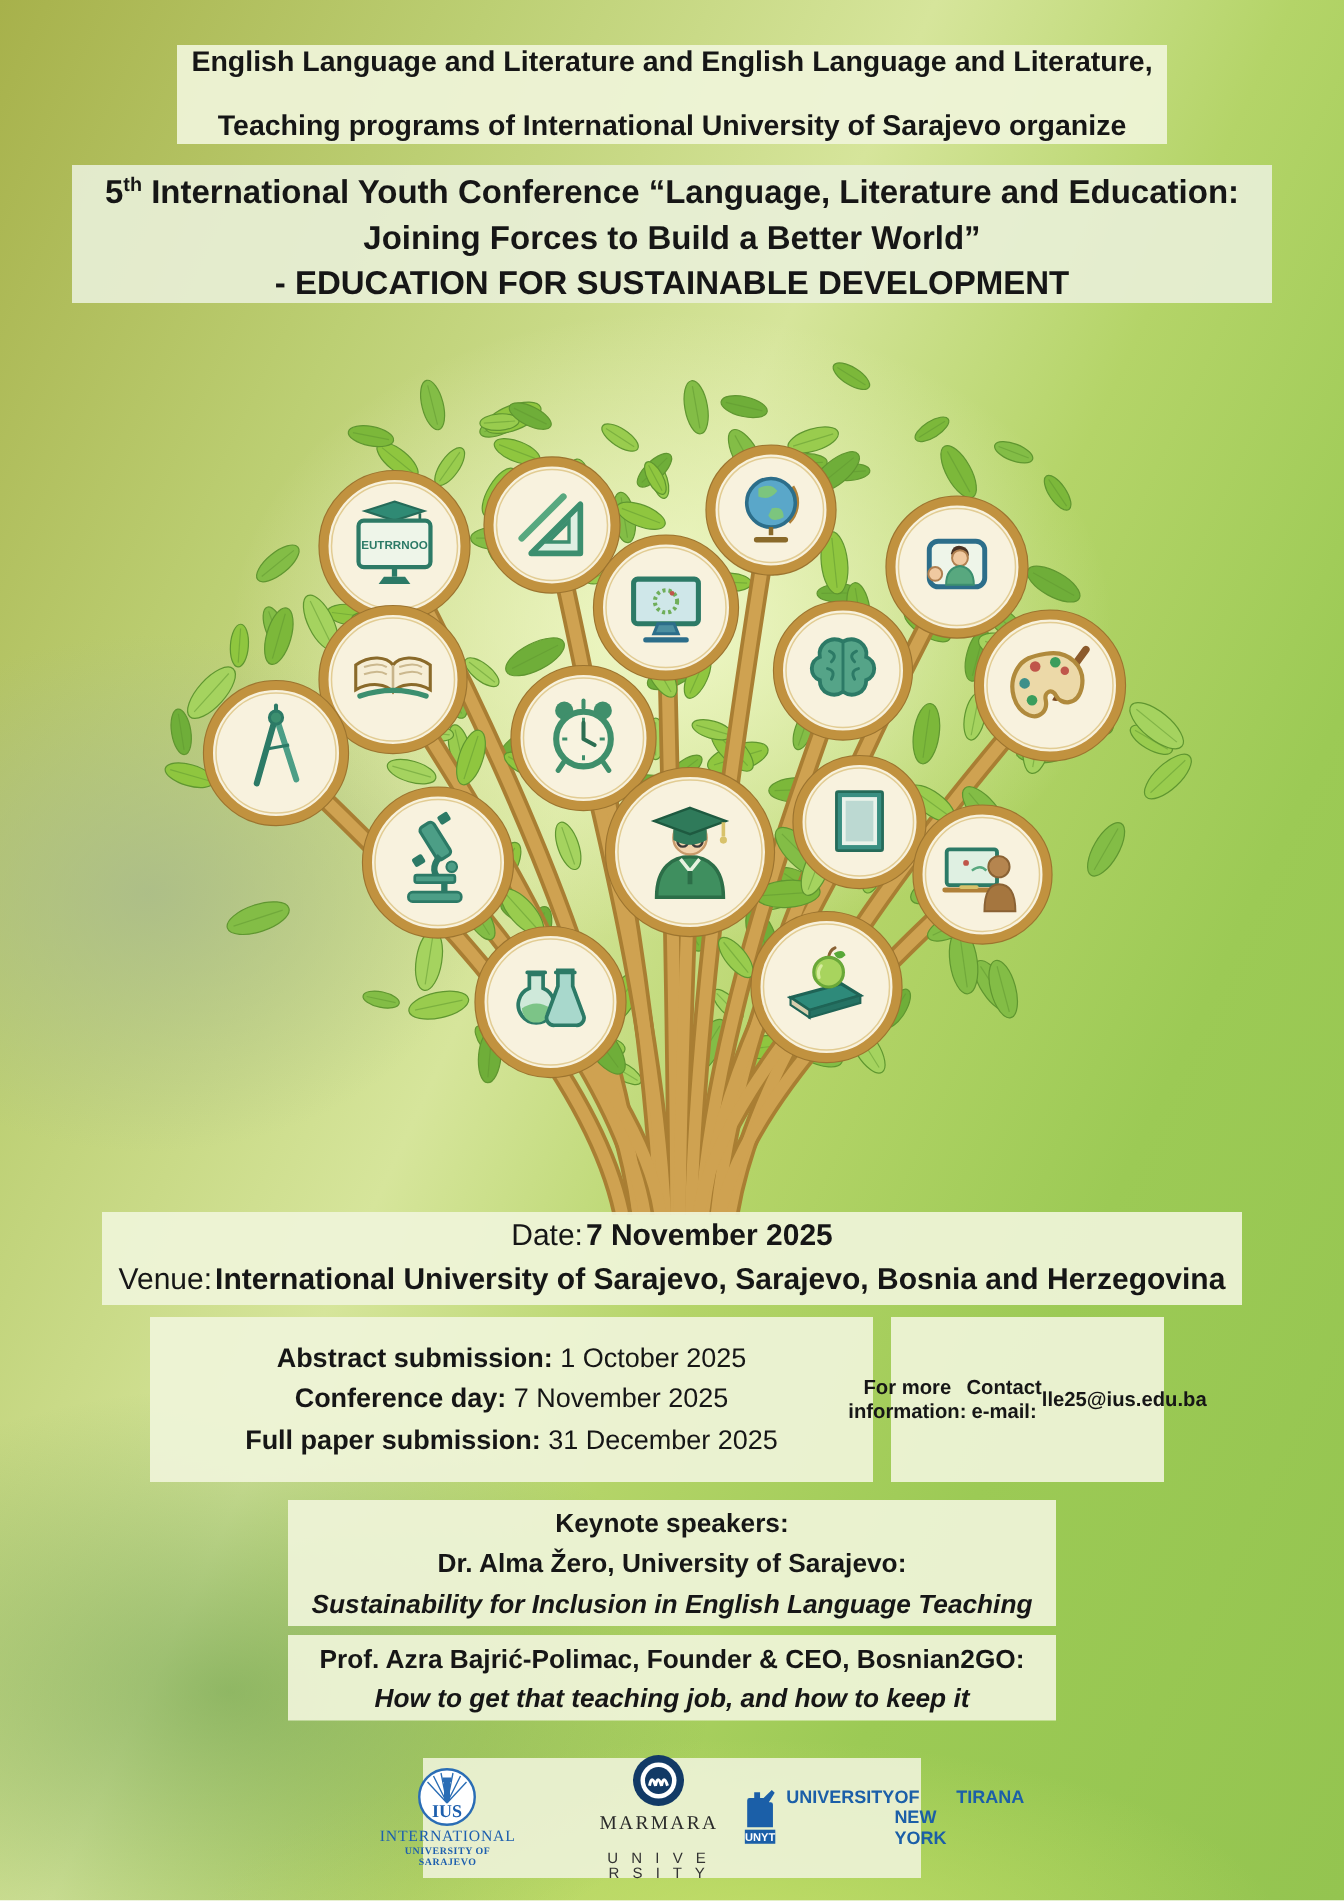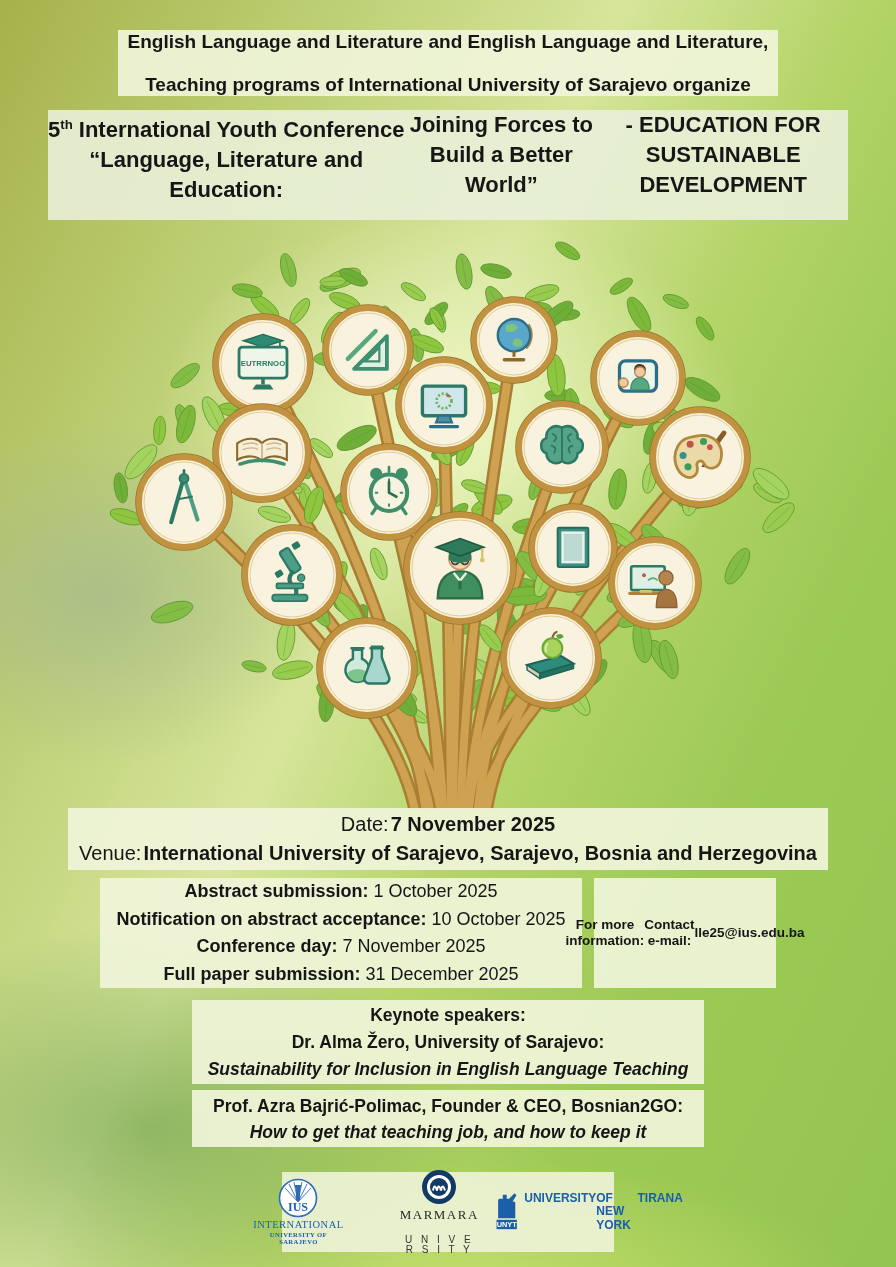--- a/index.html
+++ b/index.html
@@ -8,21 +8,21 @@
     font-family:"Liberation Sans", sans-serif; color:#161616;
     background:
       radial-gradient(ellipse 420px 300px at 50% 33%, rgba(240,248,200,0.95), rgba(240,248,200,0) 70%),
       radial-gradient(ellipse 300px 230px at 11% 47%, rgba(170,187,138,0.85), rgba(170,187,138,0) 75%),
       radial-gradient(ellipse 430px 270px at 17% 89%, rgba(92,148,64,0.55), rgba(92,148,64,0) 75%),
       radial-gradient(ellipse 520px 190px at 55% 102%, rgba(208,228,112,0.75), rgba(208,228,112,0) 70%),
       linear-gradient(115deg,#a7b14b 0%,#bccf73 22%,#d6e59b 42%,#b4d468 58%,#9cca55 75%,#94c450 100%);
   }
   .box{position:absolute; background:rgba(239,244,216,0.93); text-align:center;}
   .header-box{left:118px; top:30px; width:660px; height:66px; display:flex; flex-direction:column; justify-content:center; font-weight:bold; font-size:19px; line-height:27px;gap:16px;}
-  .title-box{left:48px; top:110px; width:800px; height:110px; display:flex; flex-direction:row; justify-content:center; font-weight:bold; font-size:22px; line-height:30px; background:rgba(233,240,216,0.9);}
+  .title-box{left:48px; top:110px; width:800px; height:92px; display:flex; flex-direction:column; justify-content:center; font-weight:bold; font-size:22px; line-height:30px; background:rgba(233,240,216,0.9);}
   .title-box sup{font-size:0.6em; vertical-align:super;}
   .date-box{left:68px; top:808px; width:760px; height:62px; display:flex; flex-direction:column; justify-content:center; font-size:20px; line-height:29px;}
   .date-box .lbl{font-weight:400; margin-right:2px;}
   .date-box .val{font-weight:bold;}
   .deadlines-box{left:100px; top:878px; width:482px; height:110px; display:flex; flex-direction:column; justify-content:center; font-size:18px; line-height:27.5px;}
   .deadlines-box .lbl{font-weight:bold; margin-right:5px;}
   .deadlines-box .val{font-weight:400;}
   .info-box{left:594px; top:878px; width:182px; height:110px; display:flex; align-items:center; justify-content:center; font-size:13.5px; font-weight:bold; line-height:16px;}
   .info-box svg{margin:3px 0;}
   .keynote-box{left:192px; top:1000px; width:512px; height:84px; display:flex; flex-direction:column; justify-content:center; font-size:17.5px; line-height:27px;}
@@ -981,21 +981,20 @@
     <div>- EDUCATION FOR SUSTAINABLE DEVELOPMENT</div>
   </div>
 
   <div class="box date-box">
     <div><span class="lbl">Date:</span><span class="val">7 November 2025</span></div>
     <div><span class="lbl">Venue:</span><span class="val">International University of Sarajevo, Sarajevo, Bosnia and Herzegovina</span></div>
   </div>
 
   <div class="box deadlines-box">
     <div><span class="lbl">Abstract submission:</span><span class="val">1 October 2025</span></div>
-    <div><span class="lbl">Notification on abstract acceptance:</span><span class="val">10 October 2025</span></div>
     <div><span class="lbl">Conference day:</span><span class="val">7 November 2025</span></div>
     <div><span class="lbl">Full paper submission:</span><span class="val">31 December 2025</span></div>
   </div>
 
   <div class="box info-box">
     <div>For more information:</div>
     <svg id="qr" width="48" height="48" viewBox="0 0 25 25">
         <rect x="0" y="0" width="25" height="25" fill="#fff"></rect>
         <rect x="0" y="0" width="7" height="7" fill="#000"></rect>
         <rect x="1" y="1" width="5" height="5" fill="#fff"></rect>

